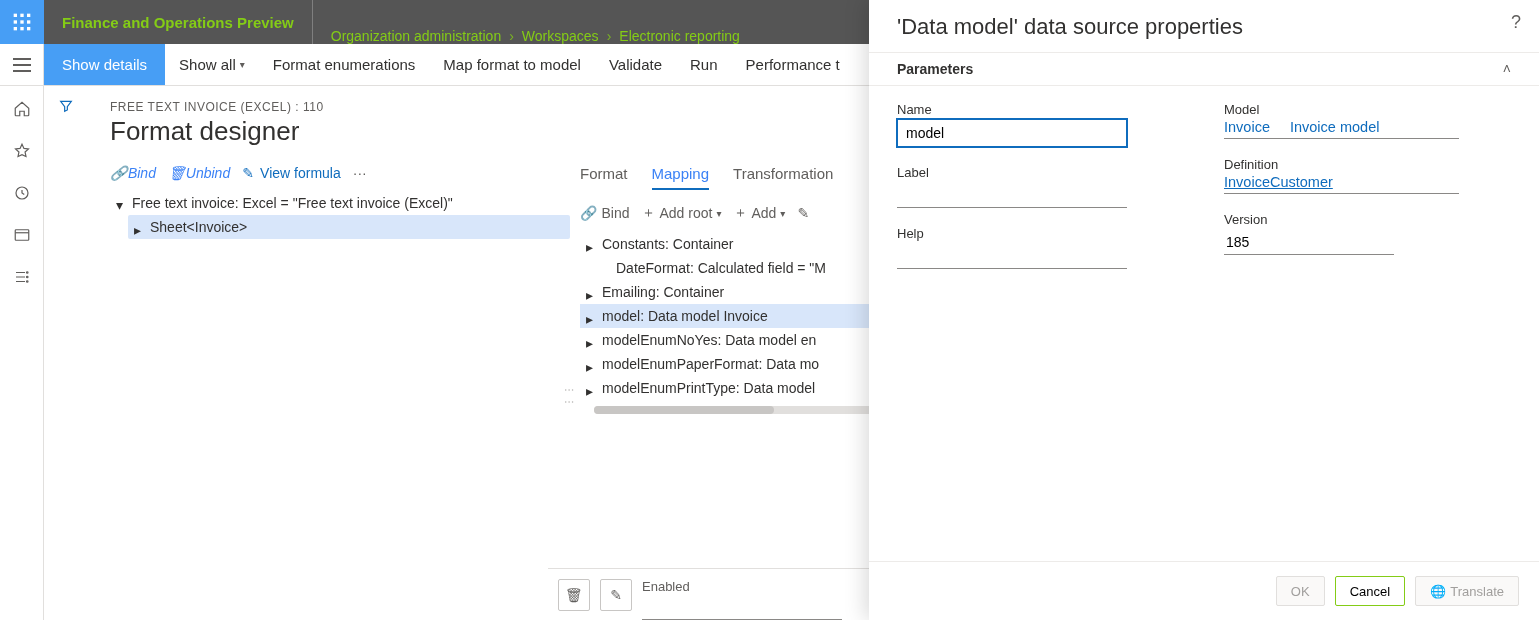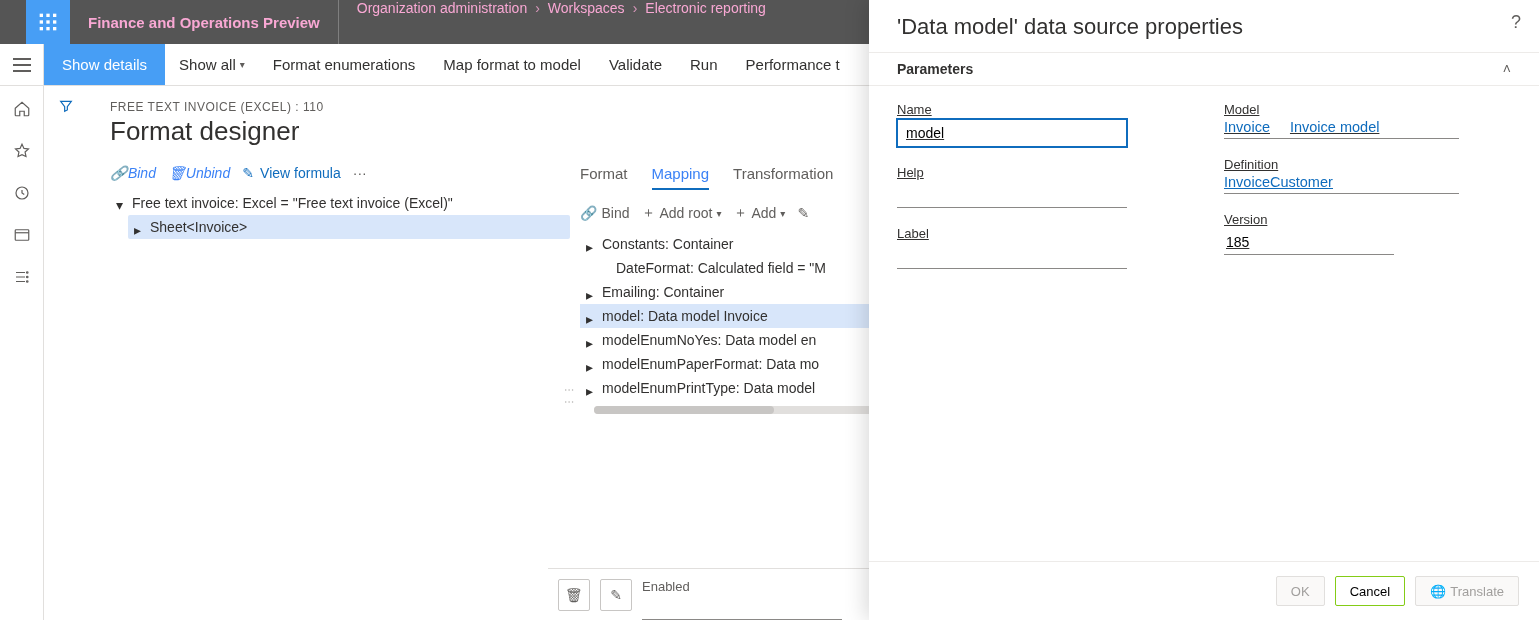--- a/index.html
+++ b/index.html
@@ -1,19 +1,19 @@
 <!DOCTYPE html>
 <html><head>
 <meta charset="utf-8">
 <style>
   * { box-sizing: border-box; margin: 0; padding: 0; font-family: "Segoe UI", Arial, sans-serif; }
   body { width: 1539px; height: 620px; overflow: hidden; background: #fff; color: #323130; font-size: 14px; }
 
   
-  .top-bar { height: 44px; background: #555555; color: #f9a8d4; display: flex; align-items: flex-start; padding-left: 26px; }
+  .top-bar { height: 44px; background: #555555; color: #84cc16; display: flex; align-items: flex-end; }
   .waffle { width: 44px; height: 44px; background: #479ef5; display: flex; align-items: center; justify-content: center; }
   .waffle svg { width: 20px; height: 20px; fill: #fff; }
   .product { padding: 0 18px; font-weight: 600; font-size: 15px; border-right: 1px solid rgba(255,255,255,0.25); height: 44px; display: flex; align-items: center; }
   .breadcrumb { display: flex; align-items: center; gap: 8px; padding: 0 18px; font-size: 14px; }
   .breadcrumb .chev { opacity: .8; }
   .breadcrumb span { cursor: pointer; }
 
   
   .cmd-bar { height: 42px; border-bottom: 1px solid #e1dfdd; display: flex; align-items: stretch; }
   .left-rail-top { width: 44px; display:flex; align-items:center; justify-content:center; border-right: 1px solid #e1dfdd;}
@@ -71,21 +71,21 @@
 
   
   .panel { position:absolute; top:0; right:0; width:670px; height:620px; background:#fff; box-shadow:-4px 0 20px rgba(0,0,0,.15); display:flex; flex-direction:column; }
   .panel-head { padding:14px 28px 12px; }
   .panel-title { font-size:22px; font-weight:400; color:#323130; }
   .help-btn { position:absolute; top:12px; right:18px; font-size:18px; color:#605e5c; cursor:pointer;}
   .section-head { display:flex; justify-content:space-between; align-items:center; padding:8px 28px; border-top:1px solid #edebe9; border-bottom:1px solid #edebe9; cursor:pointer;}
   .section-head .lbl { font-weight:600; font-size:14px;}
   .section-head .chev { color:#605e5c;}
 
-  .section-body { padding:16px 28px; display:flex; gap:40px;text-decoration:underline; }
+  .section-body { padding:16px 28px; display:flex; gap:40px; }
   .col { flex:1; display:flex; flex-direction:column; gap:18px;}
   .field { display:flex; flex-direction:column; gap:2px;}
   .field-lbl { font-size:13px; color:#323130;}
   .text-input { height:28px; border:1px solid #0f6cbd; outline:1px solid #0f6cbd; padding:0 8px; font-size:14px; width:230px;}
   .underline-input { border:none; border-bottom:1px solid #8a8886; height:26px; padding:0 2px; font-size:14px; width:230px; background:transparent;}
   .link-blue { color:#0f6cbd; text-decoration:none; cursor:pointer; font-size:14.5px;}
   .link-under { border-bottom:1px solid #8a8886; padding-bottom:3px; display:flex; gap:20px; width:235px;}
   .version-box { width:170px;}
 
   .panel-foot { margin-top:auto; padding:14px 20px; display:flex; justify-content:flex-end; gap:10px; border-top:1px solid #edebe9;}
@@ -289,25 +289,25 @@
     <span class="lbl">Parameters</span>
     <span class="chev">˄</span>
   </div>
   <div class="section-body">
     <div class="col">
       <div class="field">
         <span class="field-lbl">Name</span>
         <input class="text-input" value="model" style="">
       </div>
       <div class="field">
+        <span class="field-lbl">Label</span>
+        <input class="underline-input" style="">
+      </div>
+      <div class="field">
         <span class="field-lbl">Help</span>
-        <input class="underline-input" style="">
-      </div>
-      <div class="field">
-        <span class="field-lbl">Label</span>
         <input class="underline-input" style="">
       </div>
     </div>
     <div class="col" style="position:relative;">
       <div class="field">
         <span class="field-lbl">Model</span>
         <div class="link-under">
           <a class="link-blue">Invoice</a>
           <a class="link-blue">Invoice model</a>
         </div>

